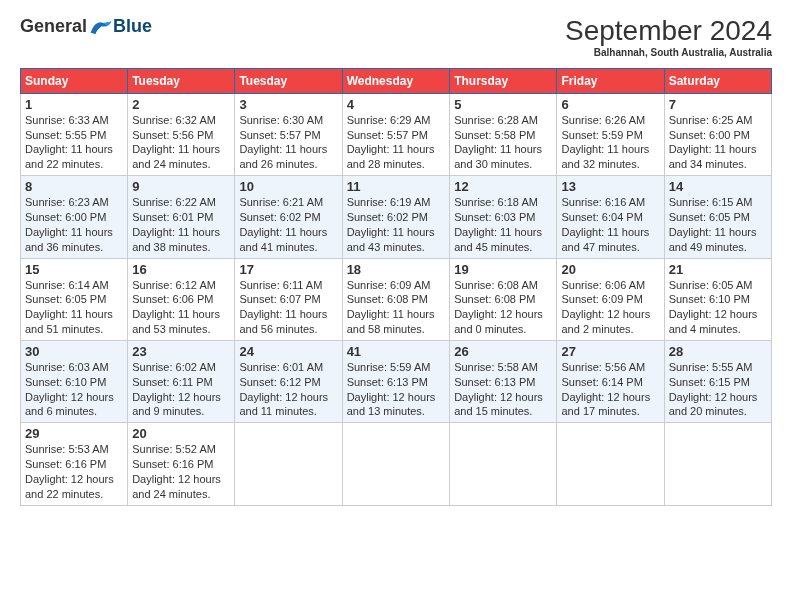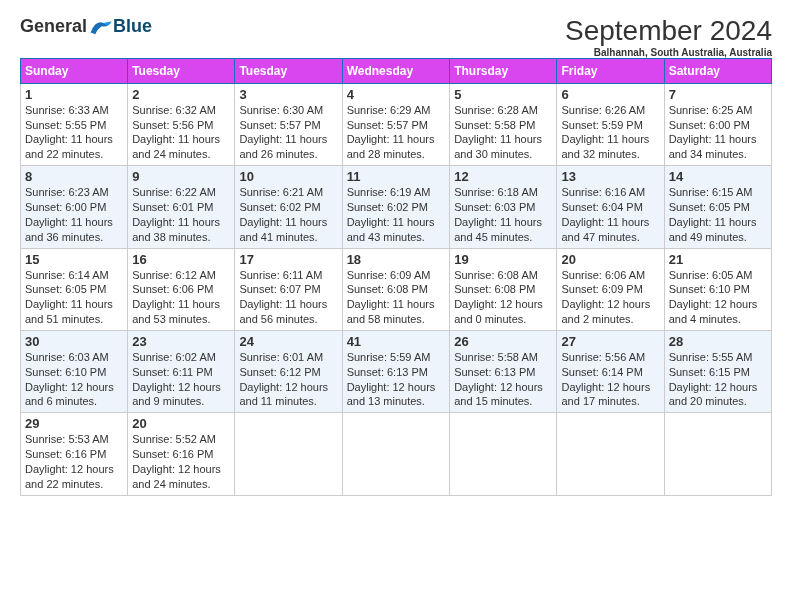--- a/index.html
+++ b/index.html
@@ -13,20 +13,21 @@
     .page {
       width: 792px;
       min-height: 612px;
       padding: 16px 20px 10px 20px;
       background: #fff;
     }
     .header {
       display: flex;
       justify-content: space-between;
       align-items: flex-start;
+      margin-bottom: 10px;
     }
     .logo {
       display: flex;
       flex-direction: column;
       align-items: flex-start;
     }
     .logo-text {
       display: flex;
       align-items: center;
       font-size: 18px;
@@ -85,21 +86,21 @@
     .day-info {
       font-size: 11px;
       color: #333;
       line-height: 1.35;
     }
     .empty-cell {
       background: #f9f9f9;
     }
     tr:nth-child(even) td { background: #eef4fb; }
     tr:nth-child(odd) td { background: #fff; }
-    .calendar thead tr th { background: #d946ef; }
+    .calendar thead tr th { background: #ef4444; }
   </style>
 </head>
 <body>
 
 <div class="page">
   <div class="header">
     <div class="logo">
       <div class="logo-text">
         <span class="logo-general">General</span>
         <svg class="logo-bird" viewBox="0 0 30 22" fill="none" xmlns="http://www.w3.org/2000/svg">

